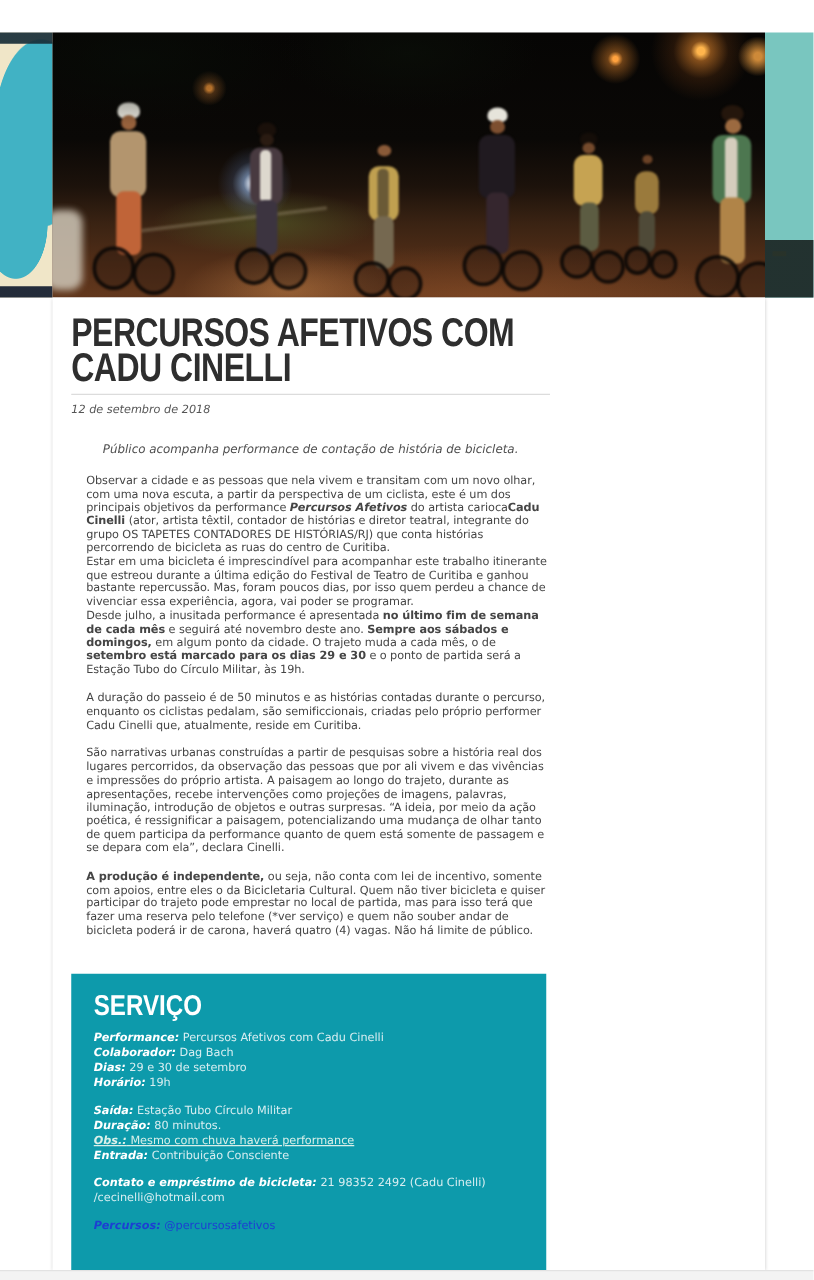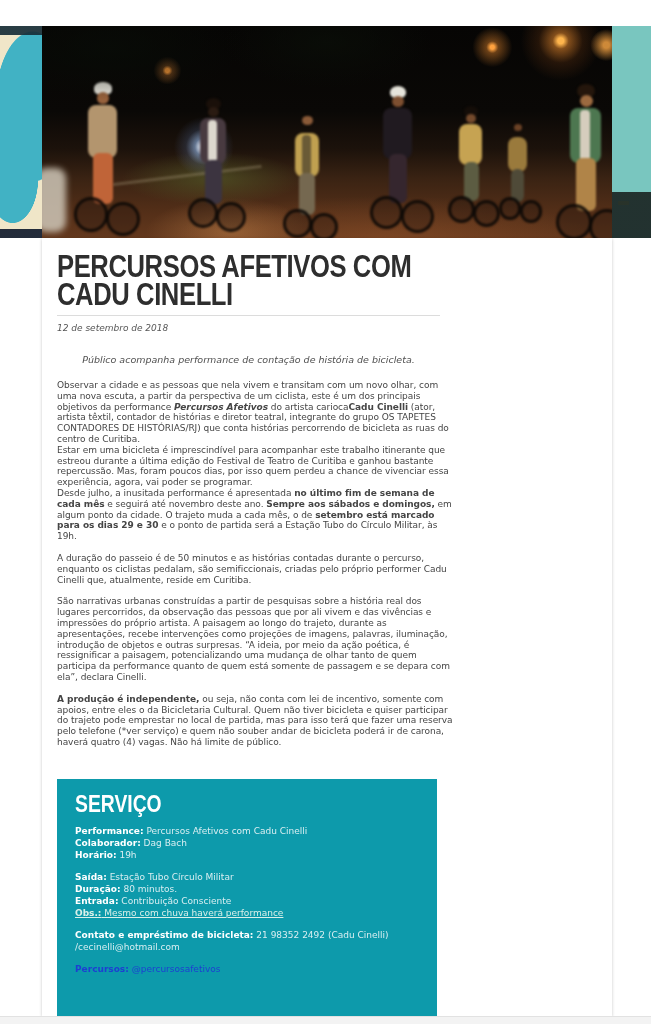--- a/index.html
+++ b/index.html
@@ -57,31 +57,31 @@
   .article{margin-left:15px;width:398px;}
   .headline{font-family:"Liberation Sans",sans-serif;font-weight:900;font-size:32px;
         line-height:28px;color:#2e2e2e;letter-spacing:-0.5px;margin:14px 0 0 0;
         transform:scaleX(.8);transform-origin:0 0;width:125%;text-transform:uppercase;}
   .rule{border:0;border-top:1px solid #dcdcdc;margin:7px 0 0 0;width:383px;}
   .date{font-size:9px;font-style:italic;color:#555;margin-top:7px;}
   .caption{font-size:9.5px;font-style:italic;color:#4f4f4f;text-align:center;
         width:383px;margin-top:21px;}
   .paragraphs{margin-top:15px;width:397px;font-size:9px;line-height:10.8px;
         color:#454545;letter-spacing:-0.05px;}
-  .para{margin:0;}
+  .para{margin:12px;}
   .para + .para{margin-top:11px;}
 
   
   .service{position:absolute;left:15px;top:541px;width:380px;height:276px;
         background:#0d9aab;box-sizing:border-box;padding:13px 18px;color:#fff;}
   .service-title{font-family:"Liberation Sans",sans-serif;font-weight:900;font-size:23px;
         line-height:24px;color:#fff;margin:0 0 9px 0;letter-spacing:0;
         transform:scaleX(.84);transform-origin:0 0;text-transform:uppercase;}
   .svc-row{font-size:9px;line-height:12px;}
-  .svc-label{font-weight:bold;color:#ffffff;}
+  .svc-label{font-weight:bold;color:#ffffff;font-style:italic;}
   .svc-value{color:#d8eef1;}
   .svc-spacer{height:10px;}
   .svc-underline .svc-label,.svc-underline .svc-value{text-decoration:underline;color:#daf0e9;cursor:pointer;}
   .svc-link{cursor:pointer;}
   .svc-link .svc-label,.svc-link .svc-value{color:#1d3fd2;}
 
   
   .footer{position:absolute;top:1016px;left:0;width:651px;height:8px;
         background:#f3f3f3;border-top:1px solid #e2e2e2;}
 </style>
@@ -172,26 +172,27 @@
           <p class="para"><span>São narrativas urbanas construídas a partir de pesquisas sobre a história real dos lugares percorridos, da observação das pessoas que por ali vivem e das vivências e impressões do próprio artista. A paisagem ao longo do trajeto, durante as apresentações, recebe intervenções como projeções de imagens, palavras, iluminação, introdução de objetos e outras surpresas. “A ideia, por meio da ação poética, é ressignificar a paisagem, potencializando uma mudança de olhar tanto de quem participa da performance quanto de quem está somente de passagem e se depara com ela”, declara Cinelli.</span></p>
           <p class="para"><span style="font-weight: bold;">A produção é independente,</span><span> ou seja, não conta com lei de incentivo, somente com apoios, entre eles o da Bicicletaria Cultural. Quem não tiver bicicleta e quiser participar do trajeto pode emprestar no local de partida, mas para isso terá que fazer uma reserva pelo telefone (*ver serviço) e quem não souber andar de bicicleta poderá ir de carona, haverá quatro (4) vagas. Não há limite de público.</span></p>
         </div>
     </div>
 
     <div class="service">
       <h2 class="service-title">SERVIÇO</h2>
       <div id="service-rows">
           <div class="svc-row"><span class="svc-label">Performance:</span><span class="svc-value"> Percursos Afetivos com Cadu Cinelli</span></div>
           <div class="svc-row"><span class="svc-label">Colaborador:</span><span class="svc-value"> Dag Bach</span></div>
+          <div class="svc-row"><span class="svc-label">Dias:</span><span class="svc-value"> 29 e 30 de setembro</span></div>
           <div class="svc-row"><span class="svc-label">Horário:</span><span class="svc-value"> 19h</span></div>
           <div class="svc-spacer"></div>
           <div class="svc-row"><span class="svc-label">Saída:</span><span class="svc-value"> Estação Tubo Círculo Militar</span></div>
           <div class="svc-row"><span class="svc-label">Duração:</span><span class="svc-value"> 80 minutos.</span></div>
+          <div class="svc-row svc-underline"><span class="svc-label">Obs.:</span><span class="svc-value"> Mesmo com chuva haverá performance</span></div>
           <div class="svc-row"><span class="svc-label">Entrada:</span><span class="svc-value"> Contribuição Consciente</span></div>
-          <div class="svc-row svc-underline"><span class="svc-label">Obs.:</span><span class="svc-value"> Mesmo com chuva haverá performance</span></div>
           <div class="svc-spacer"></div>
           <div class="svc-row"><span class="svc-label">Contato e empréstimo de bicicleta:</span><span class="svc-value"> 21 98352 2492 (Cadu Cinelli) /cecinelli@hotmail.com</span></div>
           <div class="svc-spacer"></div>
           <div class="svc-row svc-link"><span class="svc-label">Percursos:</span><span class="svc-value"> @percursosafetivos</span></div>
         </div>
     </div>
   </div>
 
   <div class="footer"></div>
 </div>

